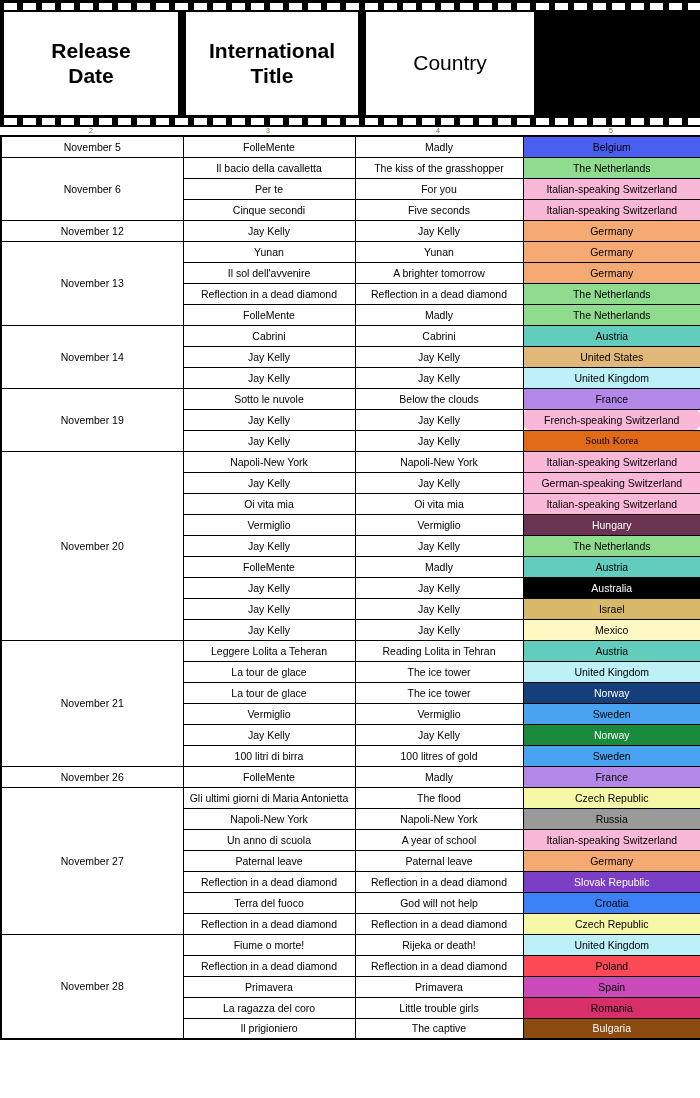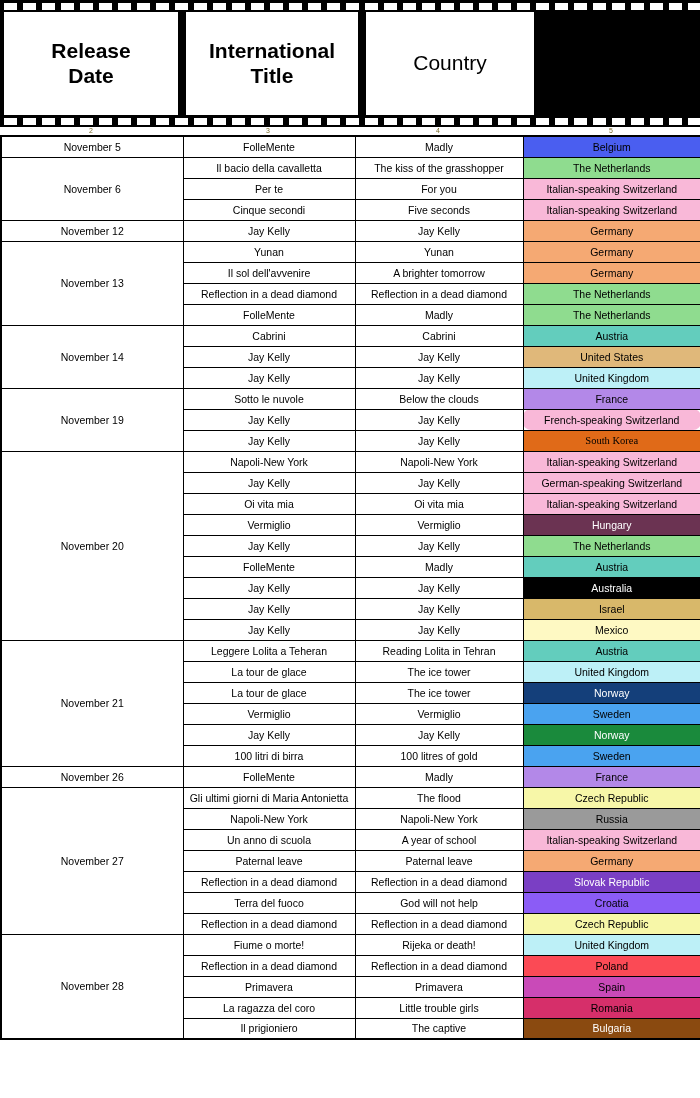--- a/index.html
+++ b/index.html
@@ -404,21 +404,21 @@
           <td class="country" style="background: rgb(245, 169, 115); color: rgb(0, 0, 0);">Germany</td>
         </tr>
         <tr>
           <td class="title-it">Reflection in a dead diamond</td>
           <td class="title-int">Reflection in a dead diamond</td>
           <td class="country" style="background: rgb(122, 63, 196); color: rgb(255, 255, 255);">Slovak Republic</td>
         </tr>
         <tr>
           <td class="title-it">Terra del fuoco</td>
           <td class="title-int">God will not help</td>
-          <td class="country" style="background: #8b5cf6; color: rgb(0, 0, 0); margin-top: 8px;">Croatia</td>
+          <td class="country" style="background: #3b82f6; color: rgb(0, 0, 0); margin-top: 8px;">Croatia</td>
         </tr>
         <tr>
           <td class="title-it">Reflection in a dead diamond</td>
           <td class="title-int">Reflection in a dead diamond</td>
           <td class="country" style="background: rgb(247, 247, 168); color: rgb(0, 0, 0);">Czech Republic</td>
         </tr>
         <tr>
           <td class="date-cell" rowspan="5">November 28</td>
           <td class="title-it">Fiume o morte!</td>
           <td class="title-int">Rijeka or death!</td>

